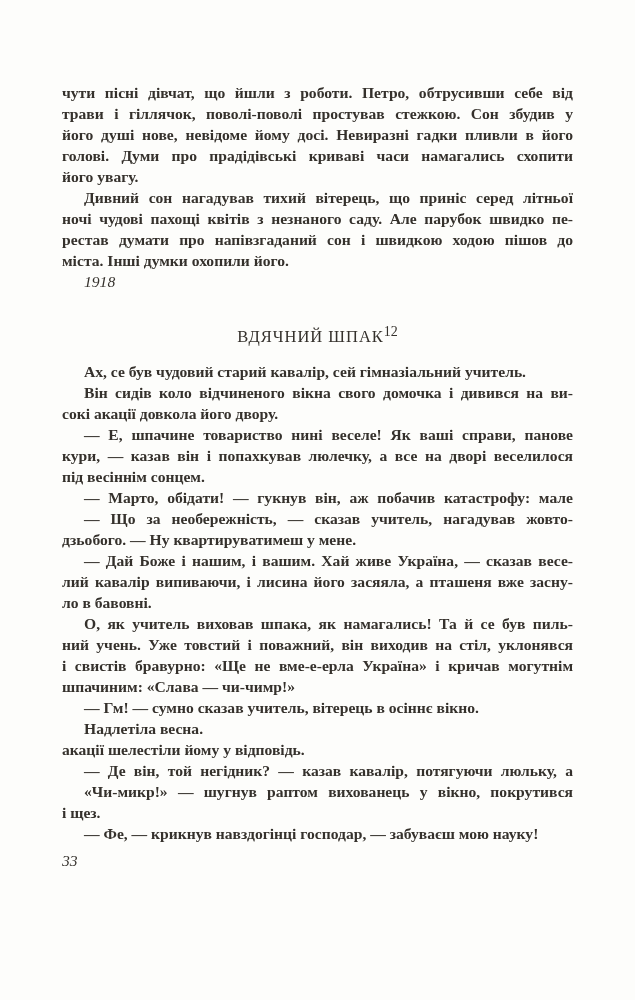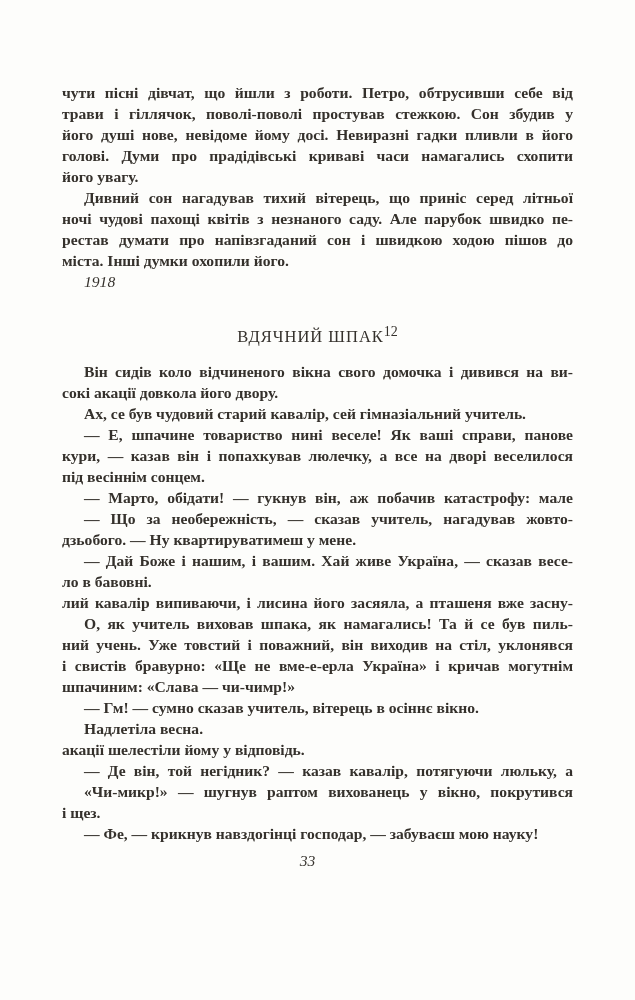--- a/index.html
+++ b/index.html
@@ -44,21 +44,21 @@
     line-height: 21px;
   }
   .heading sup {
     font-size: 14px;
     letter-spacing: 0;
     line-height: 0;
     vertical-align: super;
   }
   .folio {
     font-style: italic;
-    text-align: center;
+    text-align: left;
     padding-right: 20px;
     margin-top: 6px;
     font-size: 15.6px;
     line-height: 21px;
   }
 </style>
 </head>
 <body style="background: rgb(253, 253, 251); color: rgb(53, 49, 44);">
 
 <div class="sheet">
@@ -79,42 +79,42 @@
           <div class="line last">міста. Інші думки охопили його.</div>
         </div>
       </div>
 
     <div class="date">1918</div>
 
     <h1 class="heading"><span>ВДЯЧНИЙ ШПАК</span><sup>12</sup></h1>
 
     <div>
         <div class="para indent-normal">
+          <div class="line first last">Ах, се був чудовий старий кавалір, сей гімназіальний учитель.</div>
+        </div>
+        <div class="para indent-normal">
           <div class="line first">Він сидів коло відчиненого вікна свого домочка і дивився на ви-</div>
           <div class="line last">сокі акації довкола його двору.</div>
-        </div>
-        <div class="para indent-normal">
-          <div class="line first last">Ах, се був чудовий старий кавалір, сей гімназіальний учитель.</div>
         </div>
         <div class="para indent-normal">
           <div class="line first">— Е, шпачине товариство нині веселе! Як ваші справи, панове</div>
           <div class="line">кури, — казав він і попахкував люлечку, а все на дворі веселилося</div>
           <div class="line last">під весіннім сонцем.</div>
         </div>
         <div class="para indent-normal">
           <div class="line first">— Марто, обідати! — гукнув він, аж побачив катастрофу: мале</div>
         </div>
         <div class="para indent-normal">
           <div class="line first">— Що за необережність, — сказав учитель, нагадував жовто-</div>
           <div class="line last">дзьобого. — Ну квартируватимеш у мене.</div>
         </div>
         <div class="para indent-normal">
           <div class="line first">— Дай Боже і нашим, і вашим. Хай живе Україна, — сказав весе-</div>
+          <div class="line">лий кавалір випиваючи, і лисина його засяяла, а пташеня вже засну-</div>
           <div class="line last">ло в бавовні.</div>
-          <div class="line">лий кавалір випиваючи, і лисина його засяяла, а пташеня вже засну-</div>
         </div>
         <div class="para indent-normal">
           <div class="line first">О, як учитель виховав шпака, як намагались! Та й се був пиль-</div>
           <div class="line">ний учень. Уже товстий і поважний, він виходив на стіл, уклонявся</div>
           <div class="line">і свистів бравурно: «Ще не вме-е-ерла Україна» і кричав могутнім</div>
           <div class="line last">шпачиним: «Слава — чи-чимр!»</div>
         </div>
         <div class="para indent-normal">
           <div class="line first last">— Гм! — сумно сказав учитель, вітерець в осіннє вікно.</div>
         </div>

